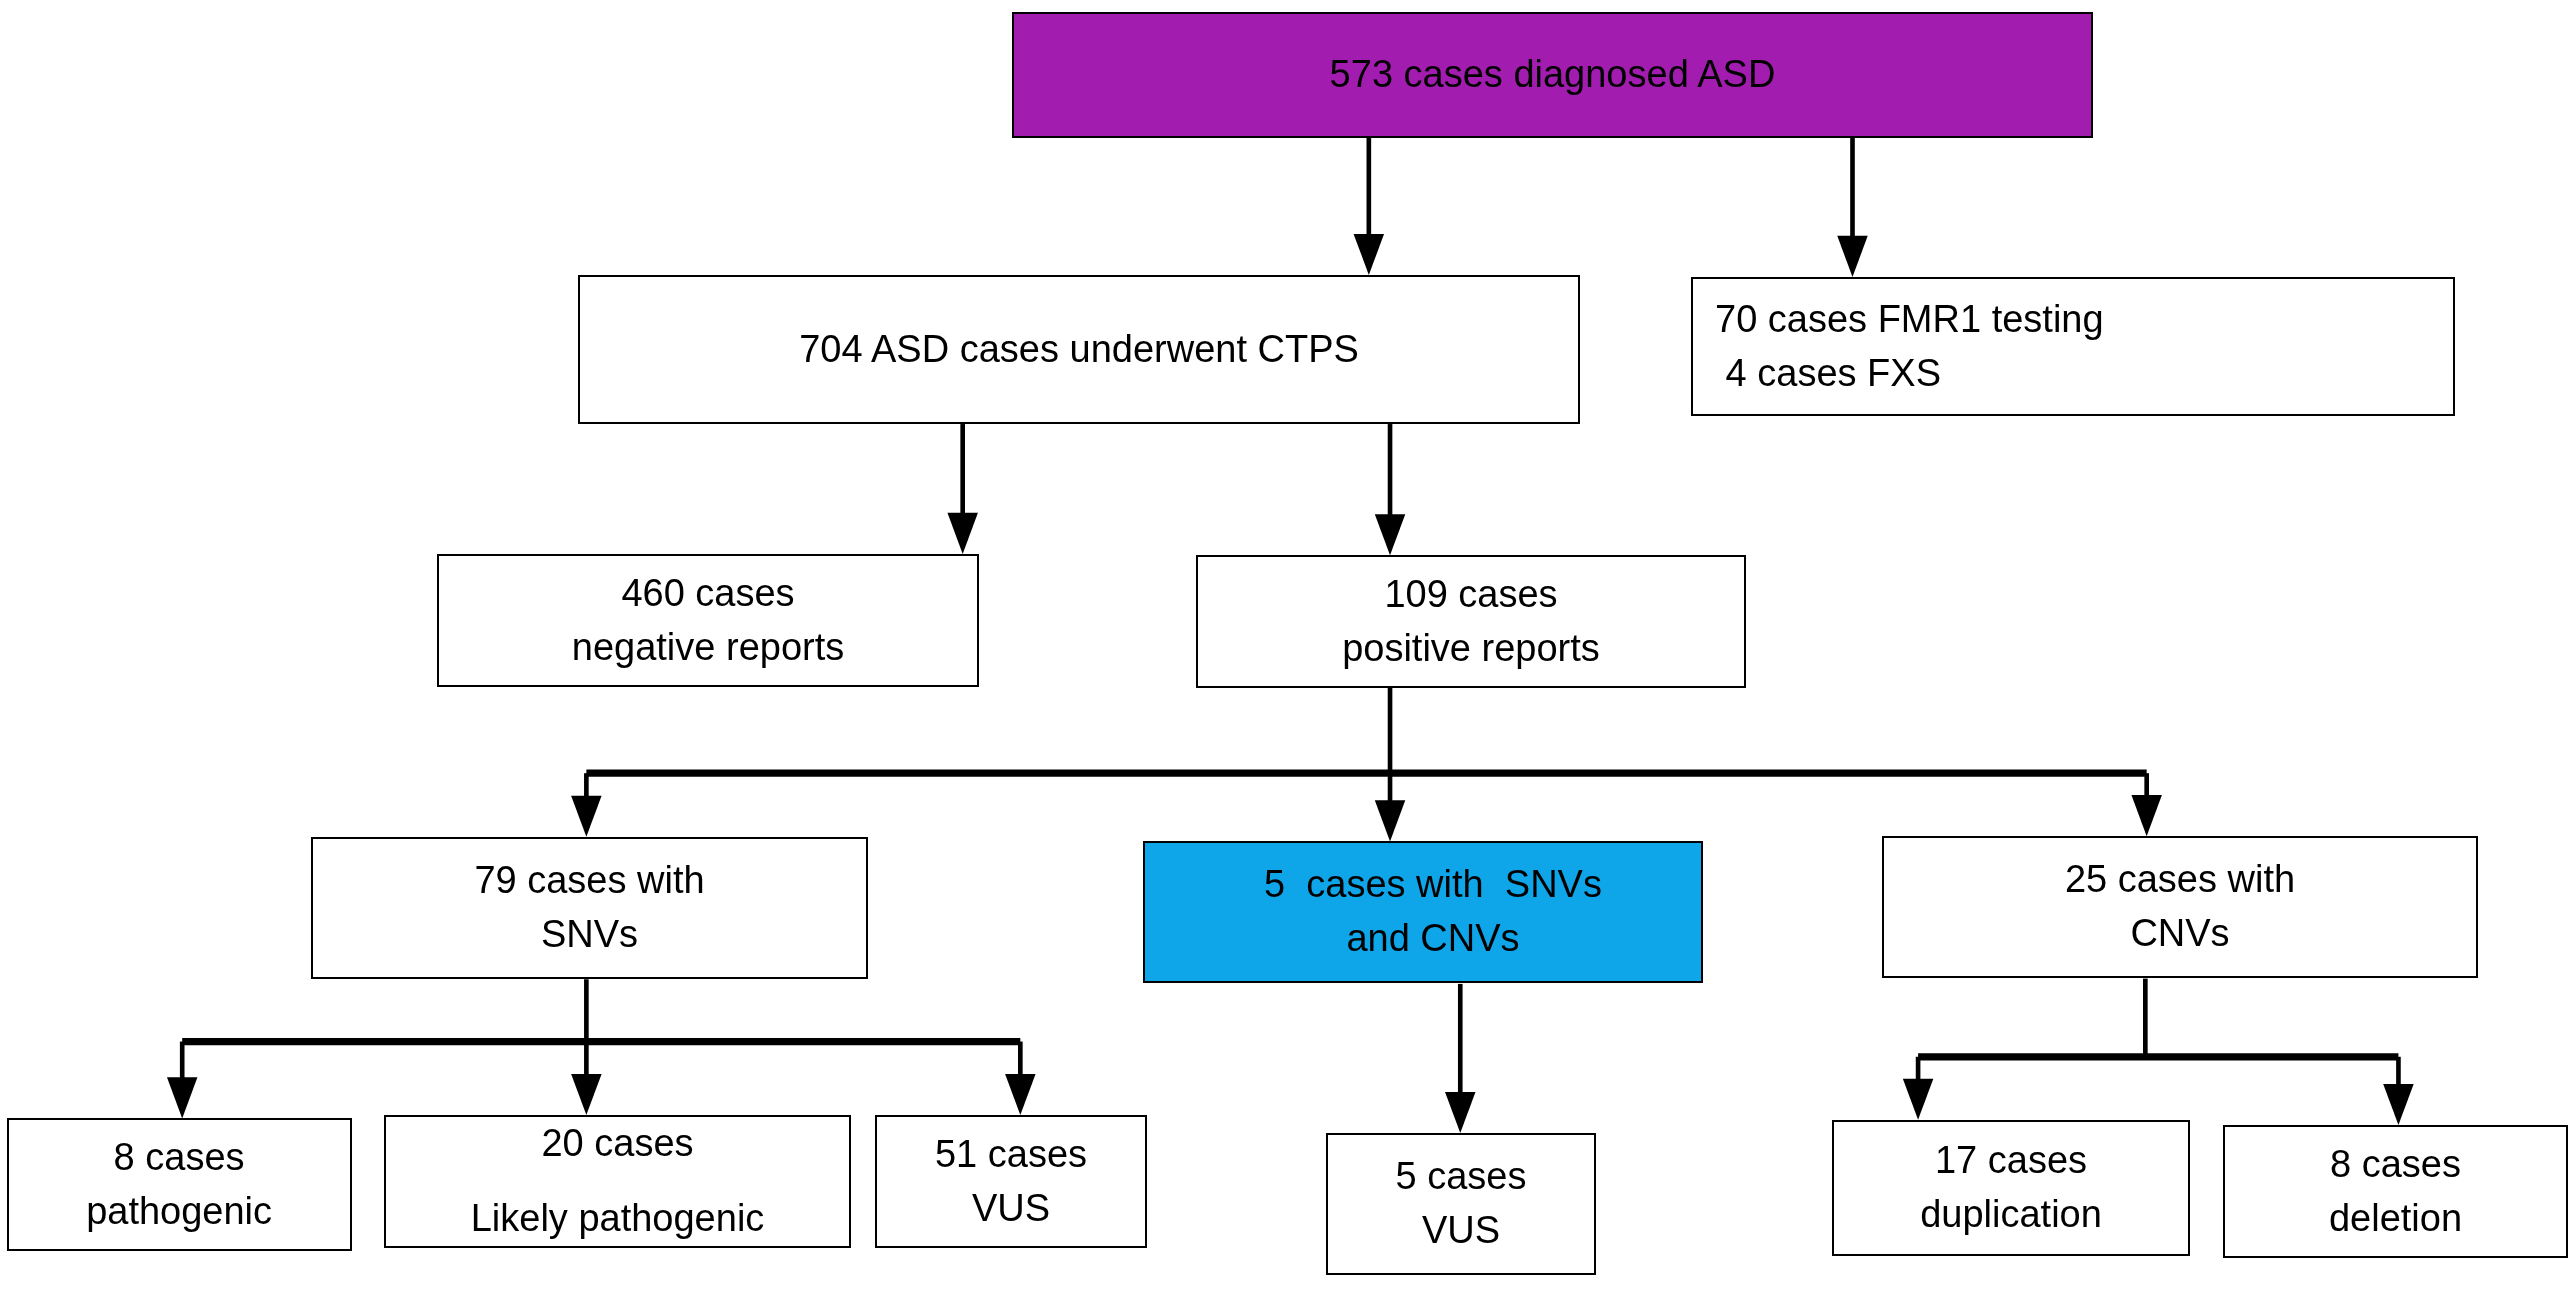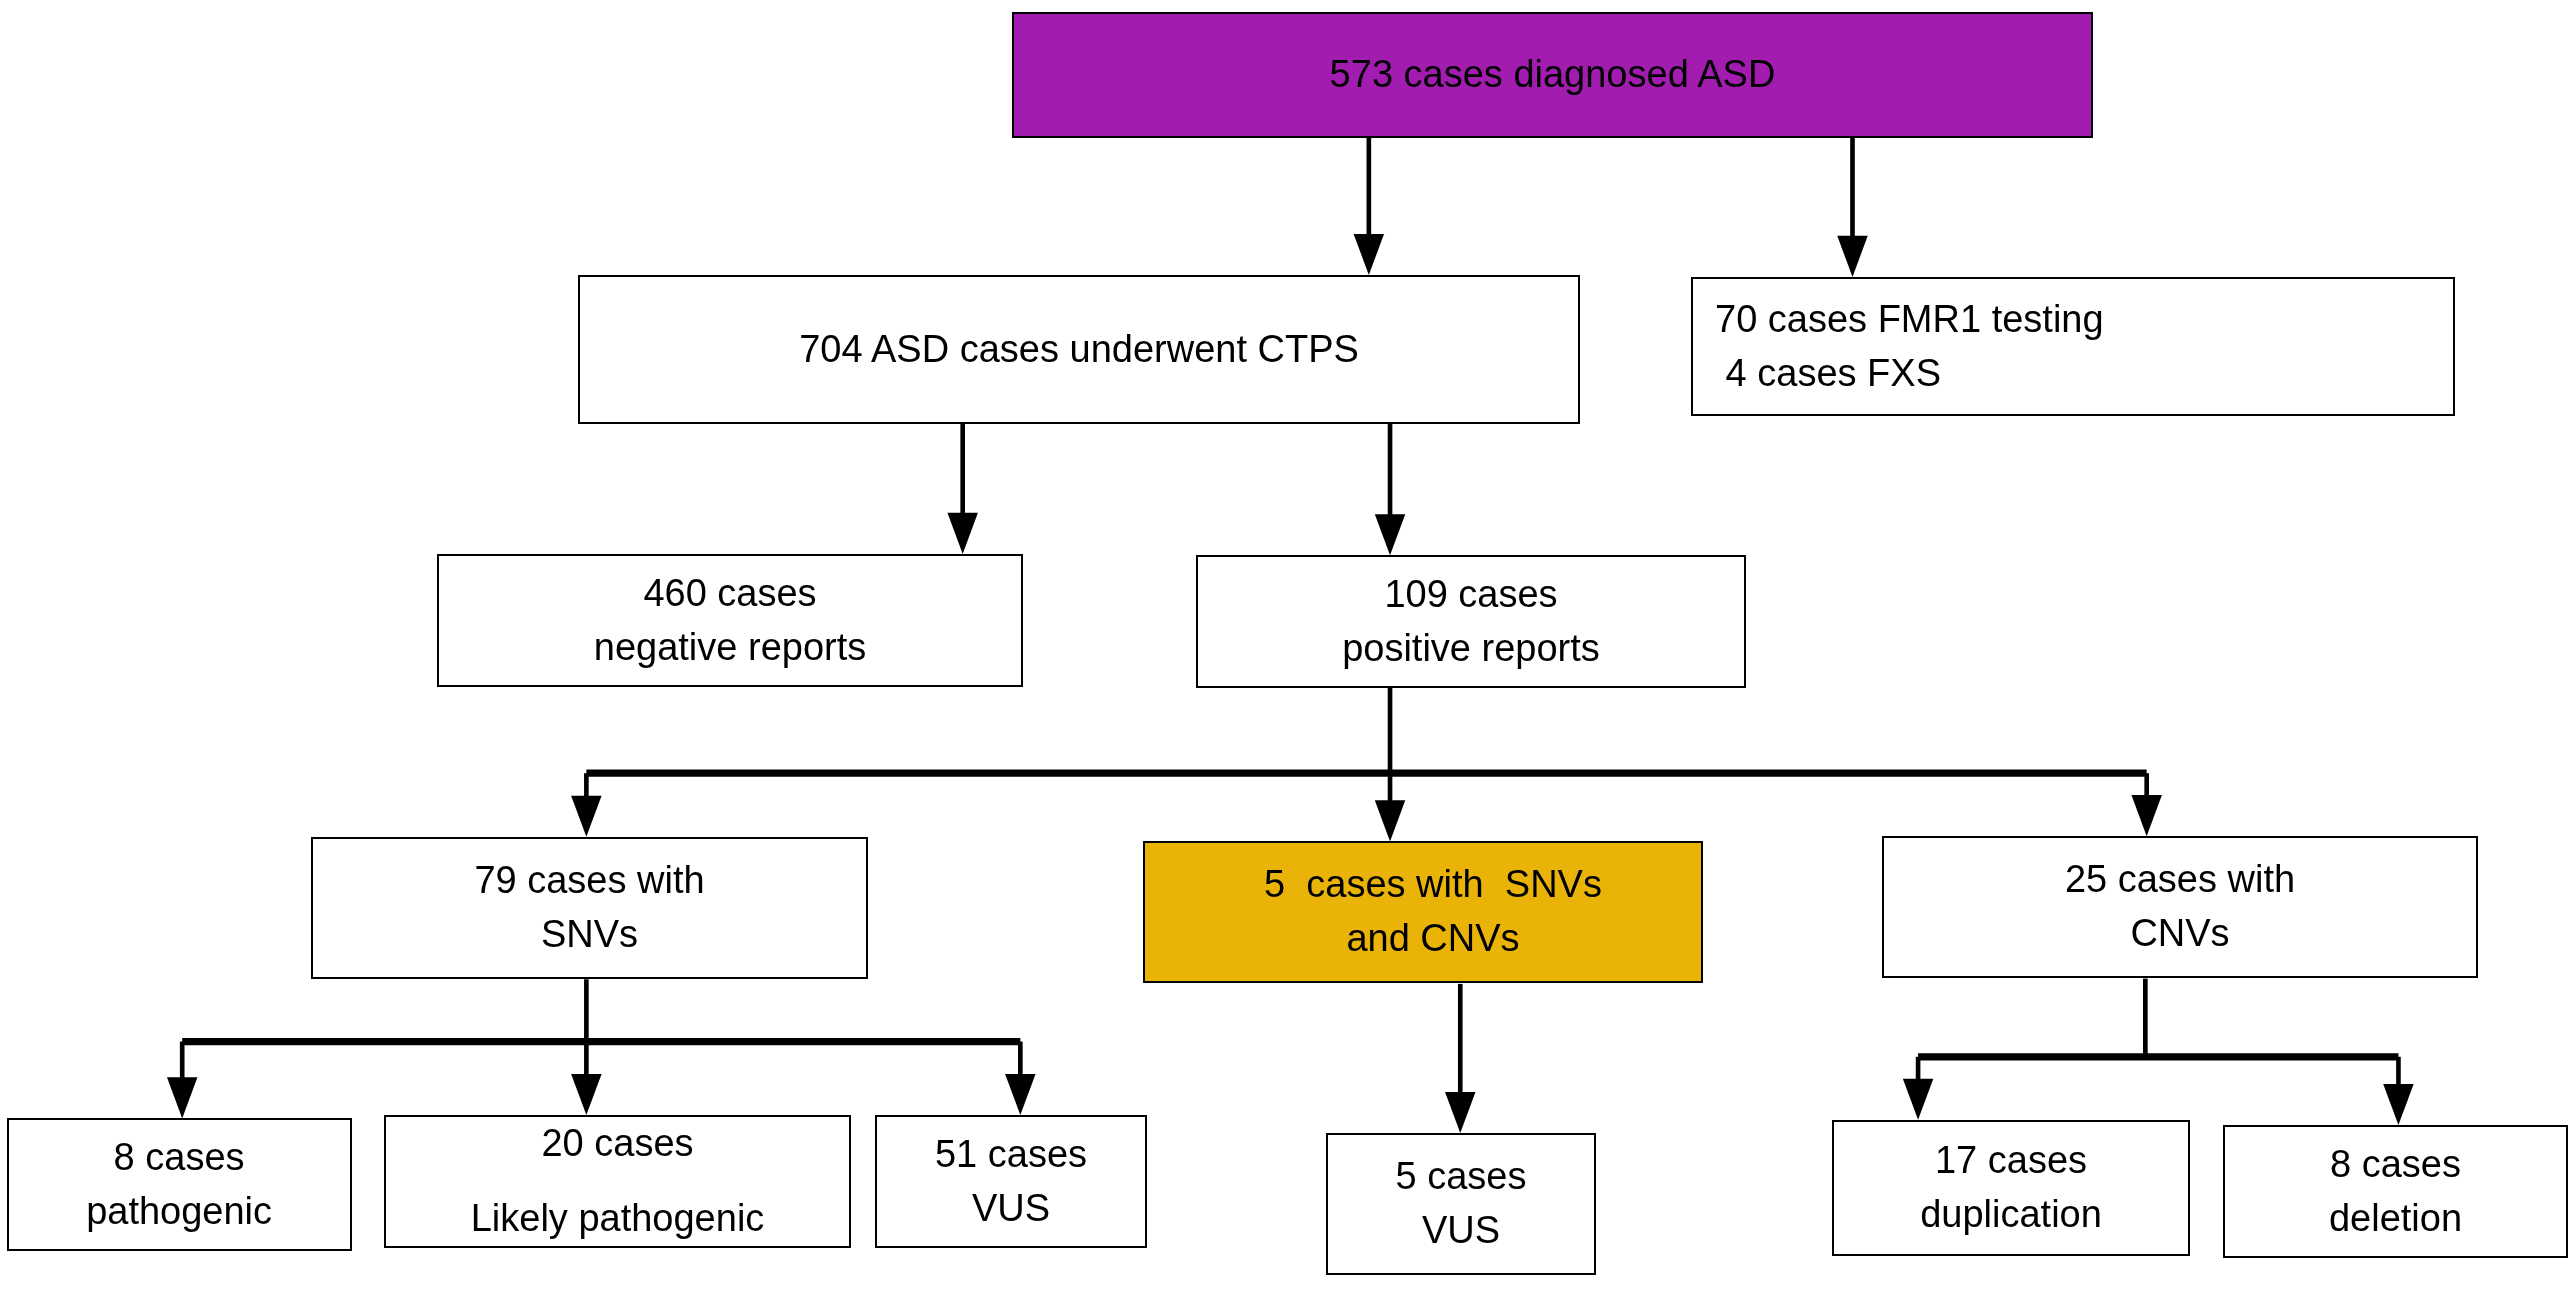--- a/index.html
+++ b/index.html
@@ -100,33 +100,33 @@
       <div class="node-box" style="left: 1012px; top: 12px; width: 1081px; height: 126px; border-color: rgb(0, 0, 0); background: #a21caf;">
         <div class="node-line" style="color: rgb(0, 0, 0);">573 cases diagnosed ASD</div>
       </div>
       <div class="node-box" style="left: 578px; top: 275px; width: 1002px; height: 149px; border-color: rgb(0, 0, 0); background: rgb(255, 255, 255);">
         <div class="node-line" style="color: rgb(0, 0, 0);">704 ASD cases underwent CTPS</div>
       </div>
       <div class="node-box align-left tight" style="left: 1691px; top: 277px; width: 764px; height: 139px; border-color: rgb(0, 0, 0); background: rgb(255, 255, 255);">
         <div class="node-line" style="color: rgb(0, 0, 0);">70 cases FMR1 testing</div>
         <div class="node-line" style="color: rgb(0, 0, 0);"> 4 cases FXS</div>
       </div>
-      <div class="node-box tight" style="left: 437px; top: 554px; width: 586px; height: 133px; border-color: rgb(0, 0, 0); background: rgb(255, 255, 255);">
+      <div class="node-box tight" style="left: 437px; top: 554px; width: 542px; height: 133px; border-color: rgb(0, 0, 0); background: rgb(255, 255, 255);">
         <div class="node-line" style="color: rgb(0, 0, 0);">460 cases</div>
         <div class="node-line" style="color: rgb(0, 0, 0);">negative reports</div>
       </div>
       <div class="node-box tight" style="left: 1196px; top: 555px; width: 550px; height: 133px; border-color: rgb(0, 0, 0); background: rgb(255, 255, 255);">
         <div class="node-line" style="color: rgb(0, 0, 0);">109 cases</div>
         <div class="node-line" style="color: rgb(0, 0, 0);">positive reports</div>
       </div>
       <div class="node-box tight" style="left: 311px; top: 837px; width: 557px; height: 142px; border-color: rgb(0, 0, 0); background: rgb(255, 255, 255);">
         <div class="node-line" style="color: rgb(0, 0, 0);">79 cases with</div>
         <div class="node-line" style="color: rgb(0, 0, 0);">SNVs</div>
       </div>
-      <div class="node-box tight" style="left: 1143px; top: 841px; width: 560px; height: 142px; border-color: rgb(0, 0, 0); background: #eab308; padding-left: 20px;">
+      <div class="node-box tight" style="left: 1143px; top: 841px; width: 560px; height: 142px; border-color: rgb(0, 0, 0); background: #0ea5e9; padding-left: 20px;">
         <div class="node-line" style="color: rgb(0, 0, 0);">5  cases with  SNVs</div>
         <div class="node-line" style="color: rgb(0, 0, 0);">and CNVs</div>
       </div>
       <div class="node-box tight" style="left: 1882px; top: 836px; width: 596px; height: 142px; border-color: rgb(0, 0, 0); background: rgb(255, 255, 255);">
         <div class="node-line" style="color: rgb(0, 0, 0);">25 cases with</div>
         <div class="node-line" style="color: rgb(0, 0, 0);">CNVs</div>
       </div>
       <div class="node-box tight" style="left: 6.6px; top: 1118px; width: 345px; height: 133px; border-color: rgb(0, 0, 0); background: rgb(255, 255, 255);">
         <div class="node-line" style="color: rgb(0, 0, 0);">8 cases</div>
         <div class="node-line" style="color: rgb(0, 0, 0);">pathogenic</div>

